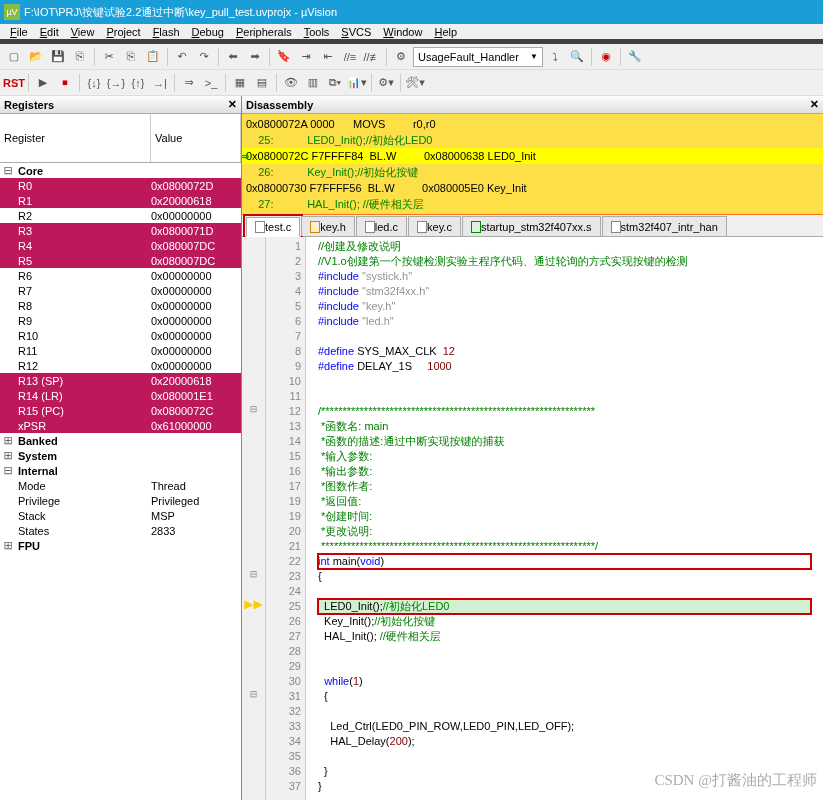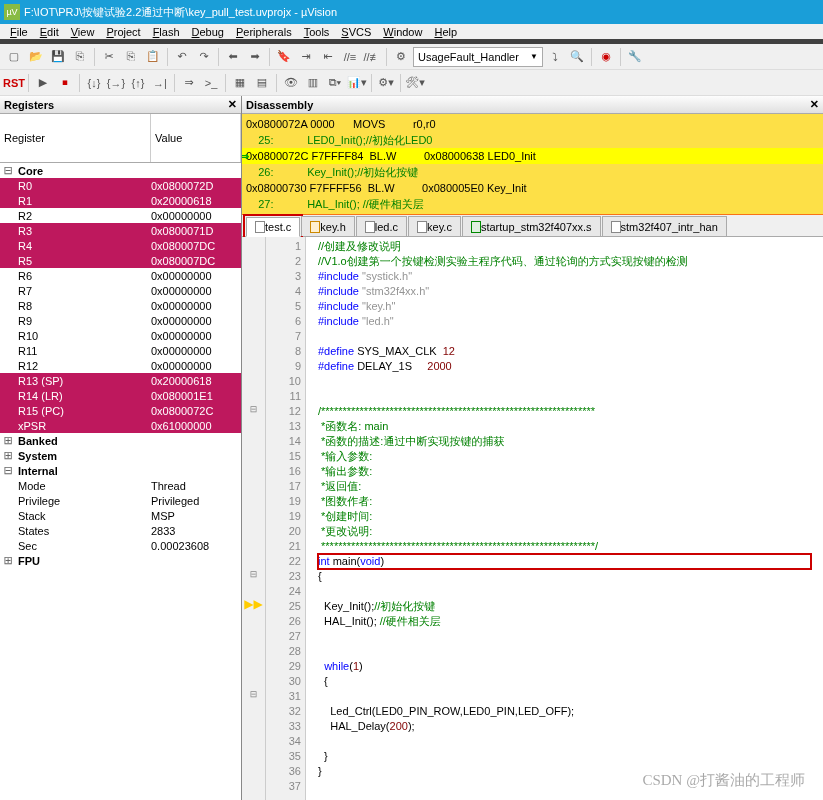--- a/index.html
+++ b/index.html
@@ -55,21 +55,21 @@
 .code{flex:1;padding:2px 12px;background:#fff;overflow:hidden}
 .code-line{height:15px;line-height:15px;white-space:pre}
 .code-line.cur{background:#d4f0d4}
 .c-green{color:#008000}
 .c-blue{color:#0000ff}
 .c-str{color:#949494}
 .c-num{color:#800000}
 .c-kw{color:#0000ff}
 .redbox{outline:2px solid #c00;outline-offset:-1px}
 .bp-arrow{color:#ffcc00;font-size:12px}
-.watermark{position:absolute;right:18px;bottom:10px;color:rgba(0,0,0,.35);font-size:15px;font-family:"Microsoft YaHei"}
+.watermark{position:absolute;right:6px;bottom:10px;color:rgba(0,0,0,.35);font-size:15px;font-family:"Microsoft YaHei"}
 </style>
 </head>
 <body>
 
 <div class="titlebar">
   <div class="ico">µV</div>
   <span>F:\IOT\PRJ\按键试验2.2通过中断\key_pull_test.uvprojx - µVision</span>
 </div>
 
 <div class="menubar" id="menubar">
@@ -276,25 +276,20 @@
         </div>
         <div class="reg-row">
           <span class="tree"></span>
           <span class="name indent">Stack</span>
           <span class="val">MSP</span>
         </div>
         <div class="reg-row">
           <span class="tree"></span>
           <span class="name indent">States</span>
           <span class="val">2833</span>
-        </div>
-        <div class="reg-row">
-          <span class="tree"></span>
-          <span class="name indent">Sec</span>
-          <span class="val">0.00023608</span>
         </div>
         <div class="reg-row grp">
           <span class="tree">⊞</span>
           <span class="name indent2">FPU</span>
           <span class="val"></span>
         </div>
       </div>
   </div>
 
   <div class="panel-right">
@@ -421,36 +416,37 @@
         </div>
       <div class="code" id="code">
           <div class="code-line"><span class="c-green">//创建及修改说明</span></div>
           <div class="code-line"><span class="c-green">//V1.o创建第一个按键检测实验主程序代码、通过轮询的方式实现按键的检测</span></div>
           <div class="code-line"><span class="c-blue">#include </span><span class="c-str">"systick.h"</span></div>
           <div class="code-line"><span class="c-blue">#include </span><span class="c-str">"stm32f4xx.h"</span></div>
           <div class="code-line"><span class="c-blue">#include </span><span class="c-str">"key.h"</span></div>
           <div class="code-line"><span class="c-blue">#include </span><span class="c-str">"led.h"</span></div>
           <div class="code-line"><span class=""></span></div>
           <div class="code-line"><span class="c-blue">#define </span><span class="">SYS_MAX_CLK  </span><span class="c-num">12</span></div>
-          <div class="code-line"><span class="c-blue">#define </span><span class="">DELAY_1S     </span><span class="c-num">2000</span></div>
+          <div class="code-line"><span class="c-blue">#define </span><span class="">DELAY_1S     </span><span class="c-num">1000</span></div>
           <div class="code-line"><span class=""></span></div>
           <div class="code-line"><span class=""></span></div>
           <div class="code-line"><span class="c-green">/****************************************************************</span></div>
           <div class="code-line"><span class="c-green"> *函数名: main</span></div>
           <div class="code-line"><span class="c-green"> *函数的描述:通过中断实现按键的捕获</span></div>
           <div class="code-line"><span class="c-green"> *输入参数:</span></div>
           <div class="code-line"><span class="c-green"> *输出参数:</span></div>
+          <div class="code-line"><span class="c-green"> *图数作者:</span></div>
           <div class="code-line"><span class="c-green"> *返回值:</span></div>
-          <div class="code-line"><span class="c-green"> *图数作者:</span></div>
           <div class="code-line"><span class="c-green"> *创建时间:</span></div>
           <div class="code-line"><span class="c-green"> *更改说明:</span></div>
           <div class="code-line"><span class="c-green"> ****************************************************************/</span></div>
           <div class="code-line redbox"><span class="c-kw">int</span><span class=""> main(</span><span class="c-kw">void</span><span class="">)</span></div>
           <div class="code-line"><span class="">{</span></div>
           <div class="code-line"><span class=""></span></div>
+          <div class="code-line cur redbox"><span class="">  LED0_Init();</span><span class="c-green">//初始化LED0</span></div>
           <div class="code-line"><span class="">  Key_Init();</span><span class="c-green">//初始化按键</span></div>
           <div class="code-line"><span class="">  HAL_Init(); </span><span class="c-green">//硬件相关层</span></div>
           <div class="code-line"><span class=""></span></div>
           <div class="code-line"><span class=""></span></div>
           <div class="code-line"><span class="">  </span><span class="c-kw">while</span><span class="">(</span><span class="c-num">1</span><span class="">)</span></div>
           <div class="code-line"><span class="">  {</span></div>
           <div class="code-line"><span class=""></span></div>
           <div class="code-line"><span class="">    Led_Ctrl(LED0_PIN_ROW,LED0_PIN,LED_OFF);</span></div>
           <div class="code-line"><span class="">    HAL_Delay(</span><span class="c-num">200</span><span class="">);</span></div>
           <div class="code-line"><span class=""></span></div>

